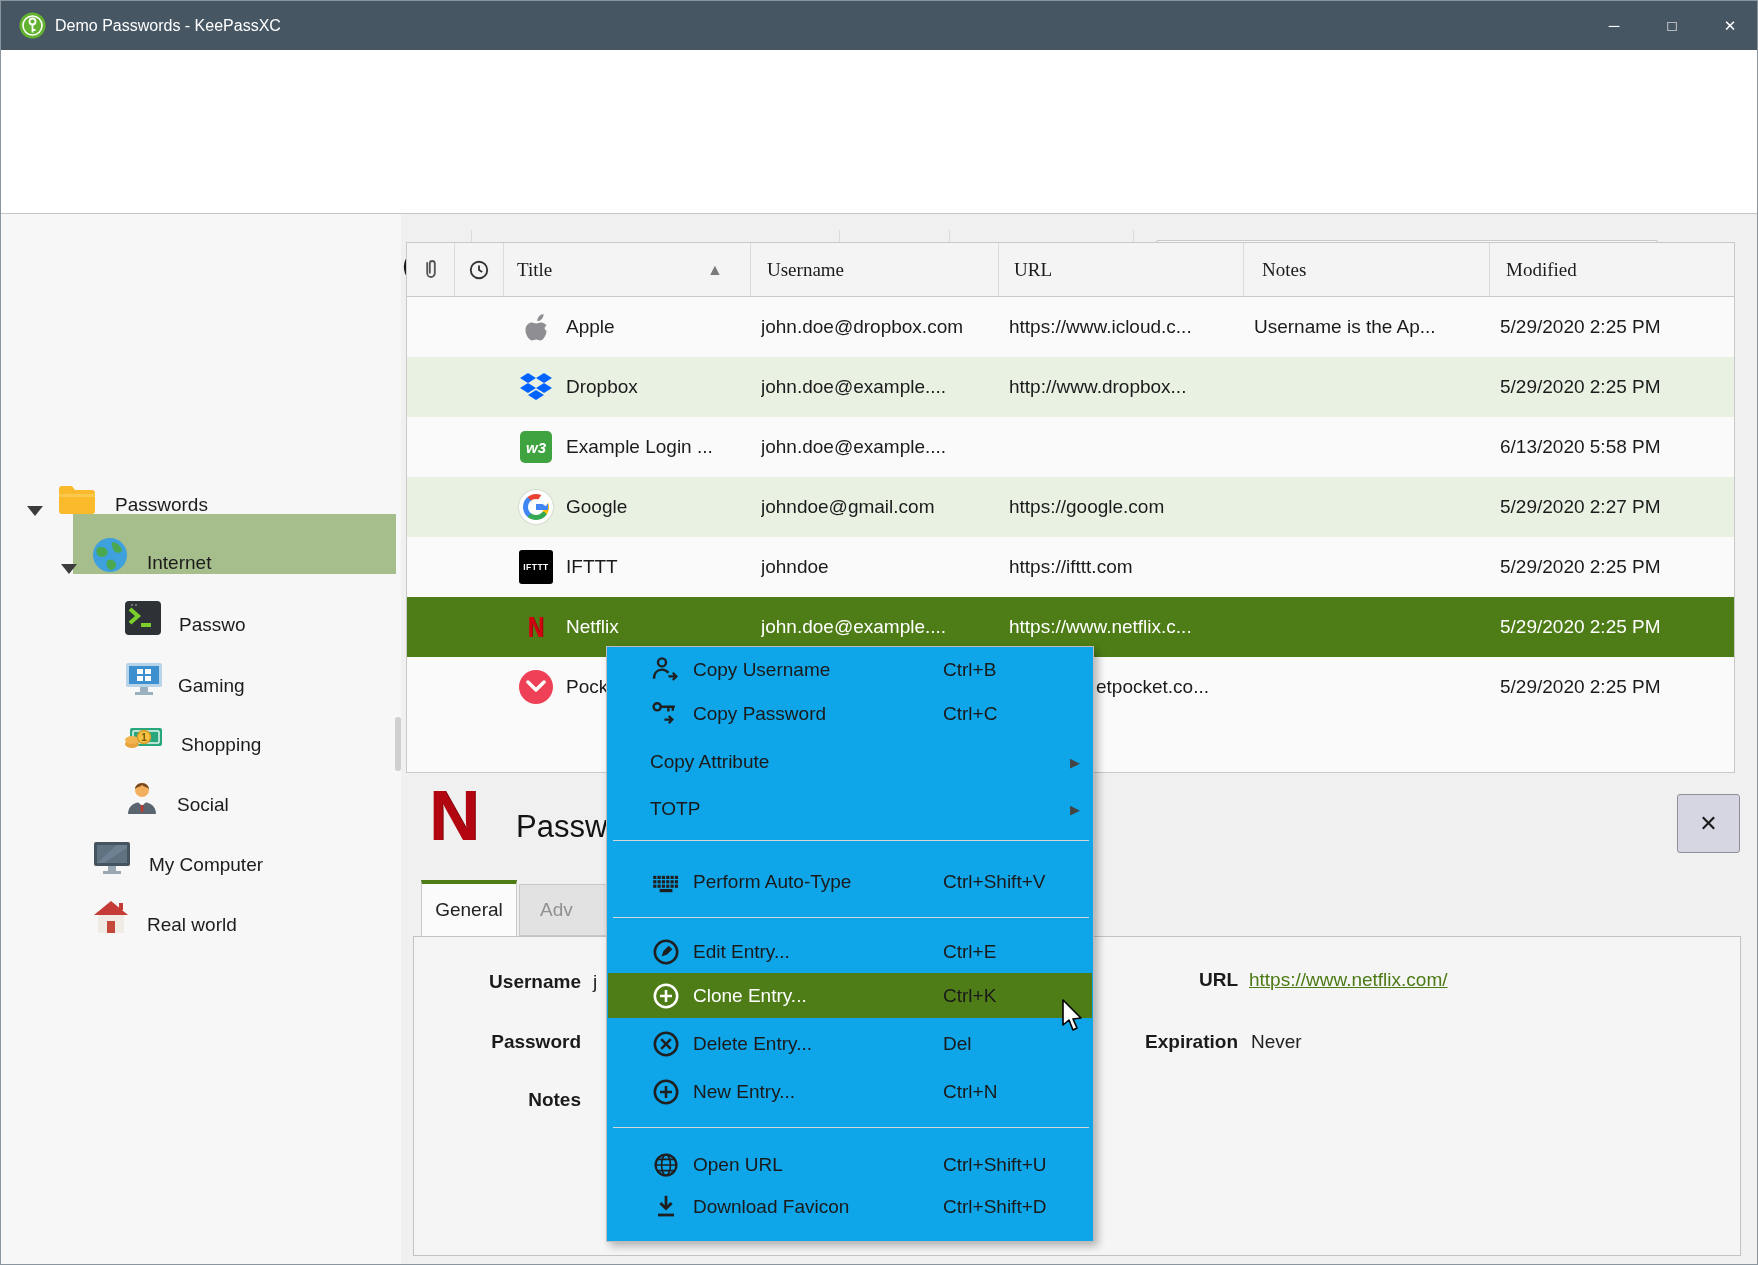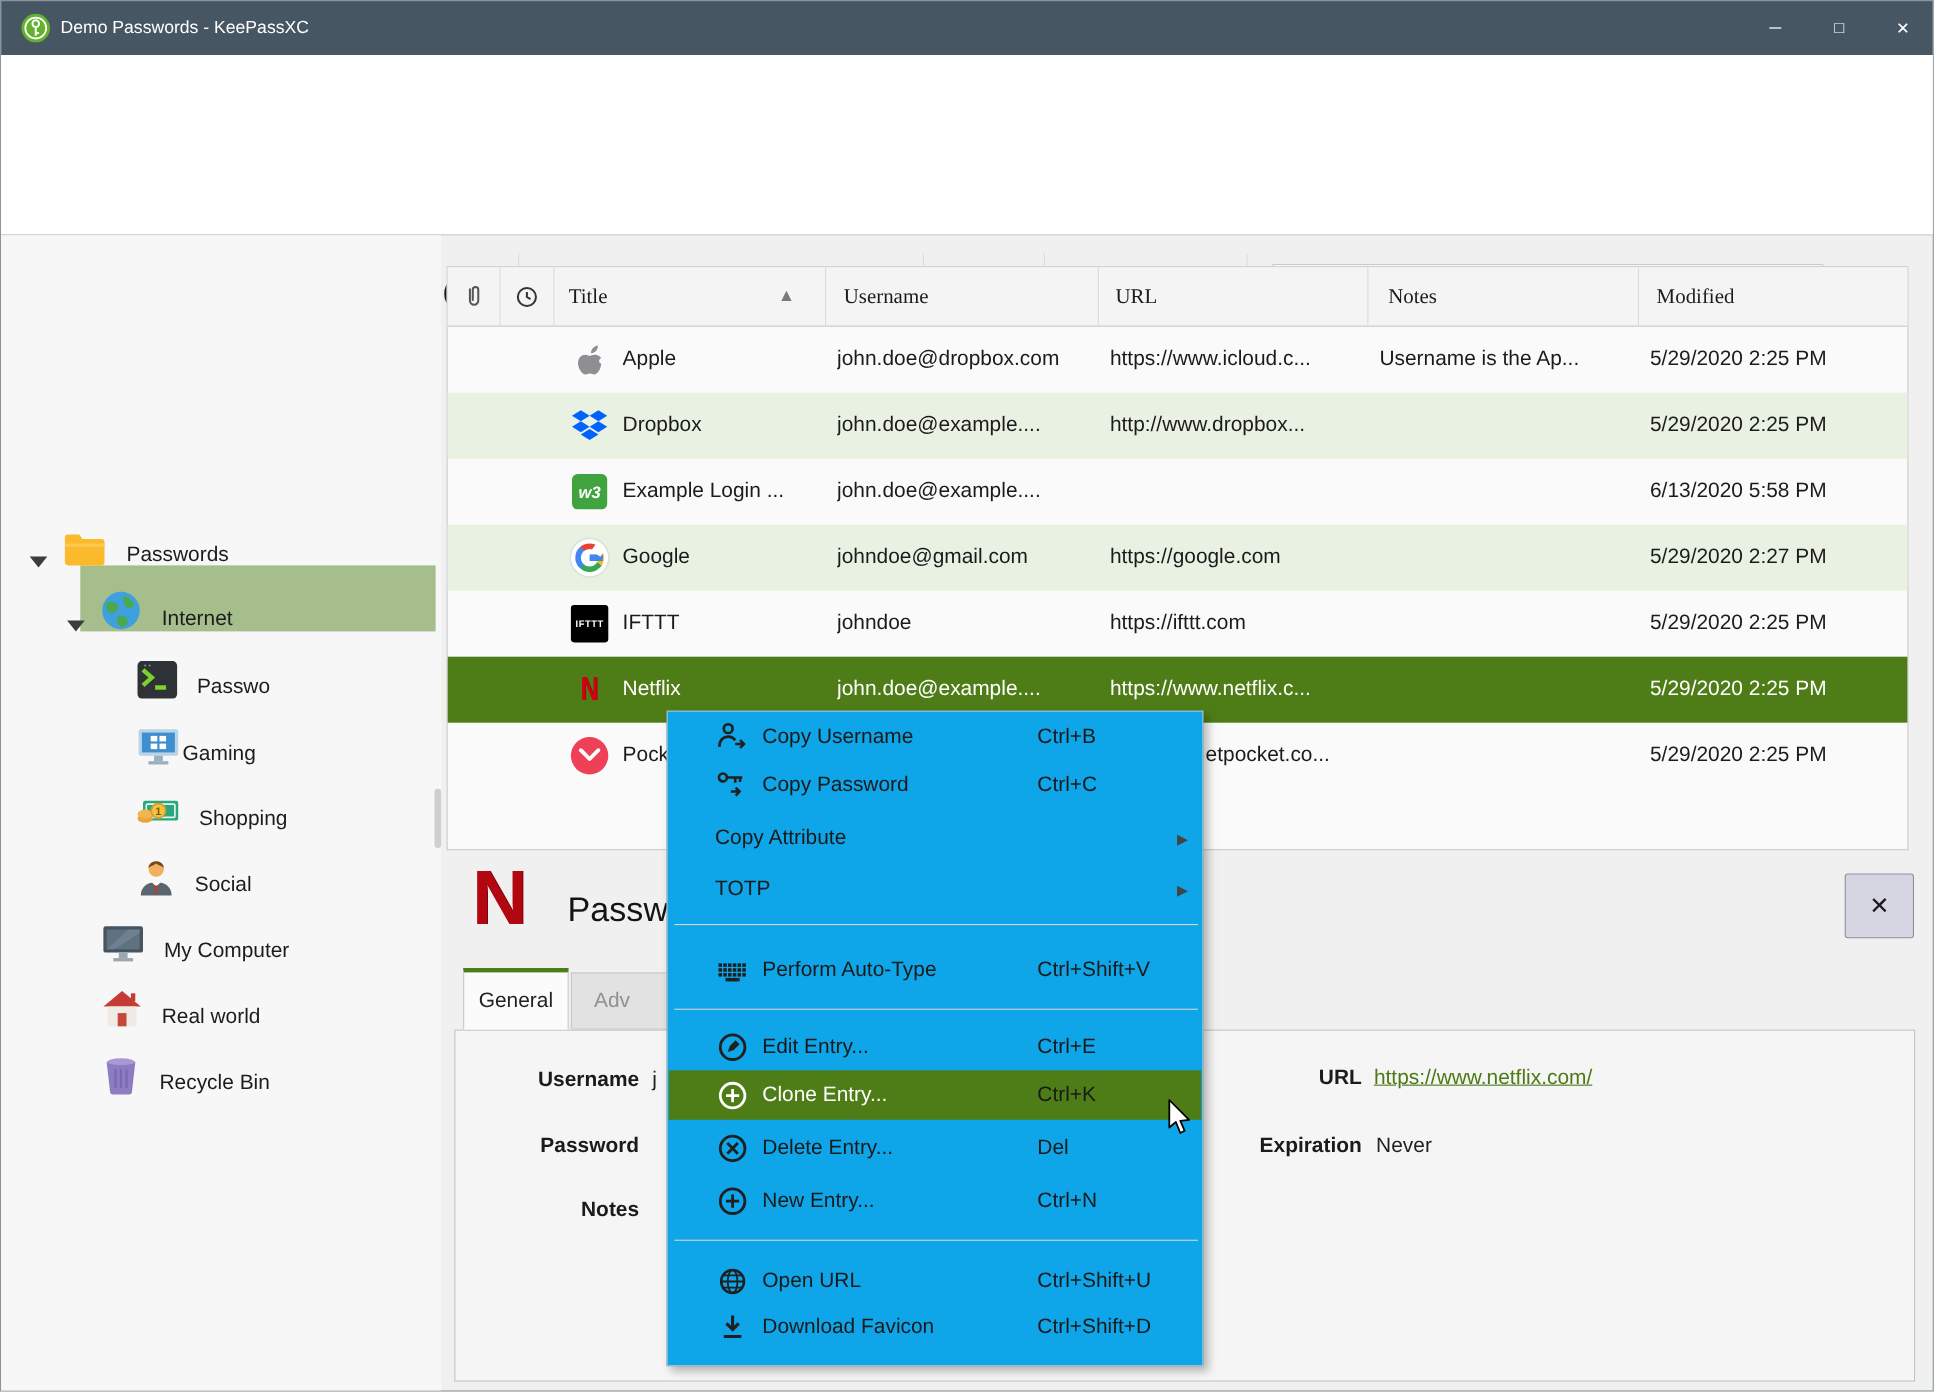--- a/index.html
+++ b/index.html
@@ -315,21 +315,21 @@
     <svg width="40" height="36" viewBox="0 0 40 36">
       <rect x="2" y="2" width="36" height="24" rx="2" fill="#b8d4e8"></rect>
       <rect x="5" y="5" width="30" height="18" fill="#3e8fd0"></rect>
       <rect x="13" y="8" width="6" height="5" fill="#fff"></rect>
         <rect x="21" y="8" width="6" height="5" fill="#fff"></rect>
       <rect x="13" y="15" width="6" height="5" fill="#fff"></rect>
         <rect x="21" y="15" width="6" height="5" fill="#fff"></rect>
       <rect x="16" y="26" width="8" height="5" fill="#9ab0bd"></rect>
         <rect x="11" y="31" width="18" height="3" fill="#9ab0bd"></rect>
     </svg>
-    <span class="side-label" style="margin-left:2px">Gaming</span>
+    <span class="side-label" style="margin-left:14px">Gaming</span>
   </div>
 
   <div class="side-row" style="left:123px;top:482px">
     <svg width="40" height="34" viewBox="0 0 40 34">
       <rect x="6" y="6" width="32" height="18" rx="2" fill="#27a77b"></rect>
       <rect x="9" y="9" width="26" height="12" rx="1" fill="none" stroke="#e9f6ef" stroke-width="1.5"></rect>
       <ellipse cx="8" cy="22" rx="7" ry="4" fill="#e8a33d"></ellipse>
         <ellipse cx="8" cy="18" rx="7" ry="4" fill="#f2b44f"></ellipse>
       <circle cx="20" cy="15" r="6.5" fill="#f5c242" stroke="#d99c2b" stroke-width="1.5"></circle>
       <text x="20" y="19" font-size="10" font-weight="bold" fill="#7a5a10" text-anchor="middle" font-family="Liberation Sans, sans-serif">1</text>
@@ -362,28 +362,20 @@
   <div class="side-row" style="left:91px;top:662px">
     <svg width="38" height="38" viewBox="0 0 38 38">
       <path d="M19 3L2 17h34z" fill="#c43c35"></path>
       <rect x="27" y="5" width="4" height="7" fill="#c43c35"></rect>
       <rect x="6" y="17" width="26" height="18" fill="#f0ebe4"></rect>
       <rect x="15" y="23" width="8" height="12" fill="#c4493b"></rect>
     </svg>
     <span class="side-label" style="margin-left:17px">Real world</span>
   </div>
 
-  <div class="side-row" style="left:91px;top:722px">
-    <svg width="36" height="38" viewBox="0 0 36 38">
-      <ellipse cx="18" cy="8" rx="13" ry="4" fill="#a899d6"></ellipse>
-      <path d="M5 8l3 26a3 3 0 0 0 3 3h14a3 3 0 0 0 3-3l3-26c-3 3-23 3-26 0z" fill="#8d7cc2"></path>
-      <path d="M13 14v17M18 14v17M23 14v17" stroke="#7a68b0" stroke-width="2"></path>
-    </svg>
-    <span class="side-label" style="margin-left:17px">Recycle Bin</span>
-  </div>
 </div>
 <div class="abs scroll-nub"></div>
 
 <div class="abs etable">
   <div class="ehead">
     <div class="hcell" style="left:0;width:48px;justify-content:center">
         <svg width="26" height="26" style="color:#555">
           <use href="#i-clip"></use>
         </svg>
       </div>

